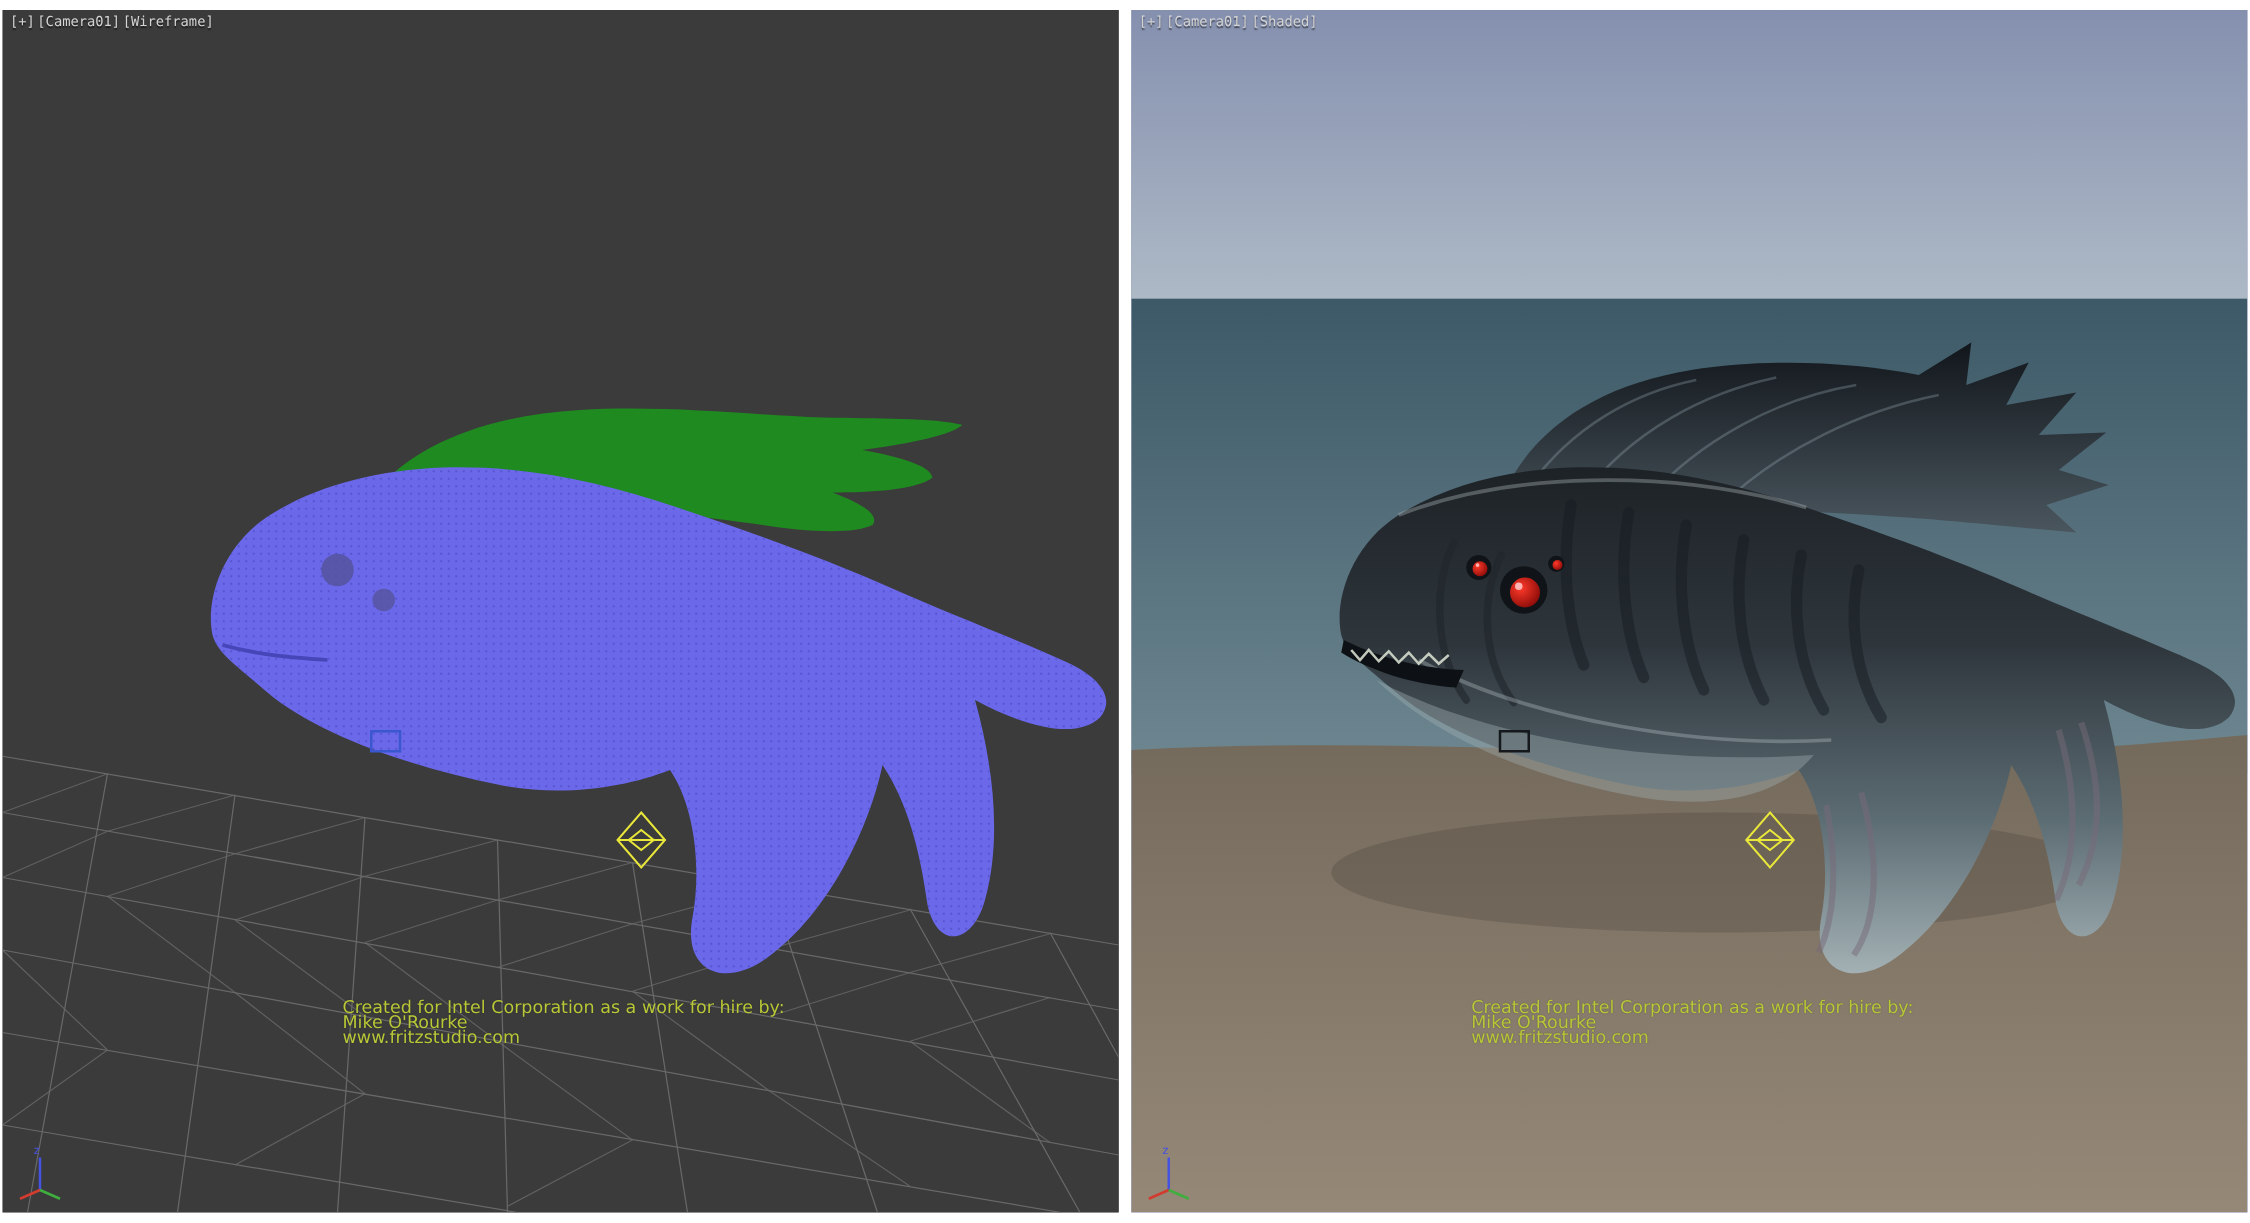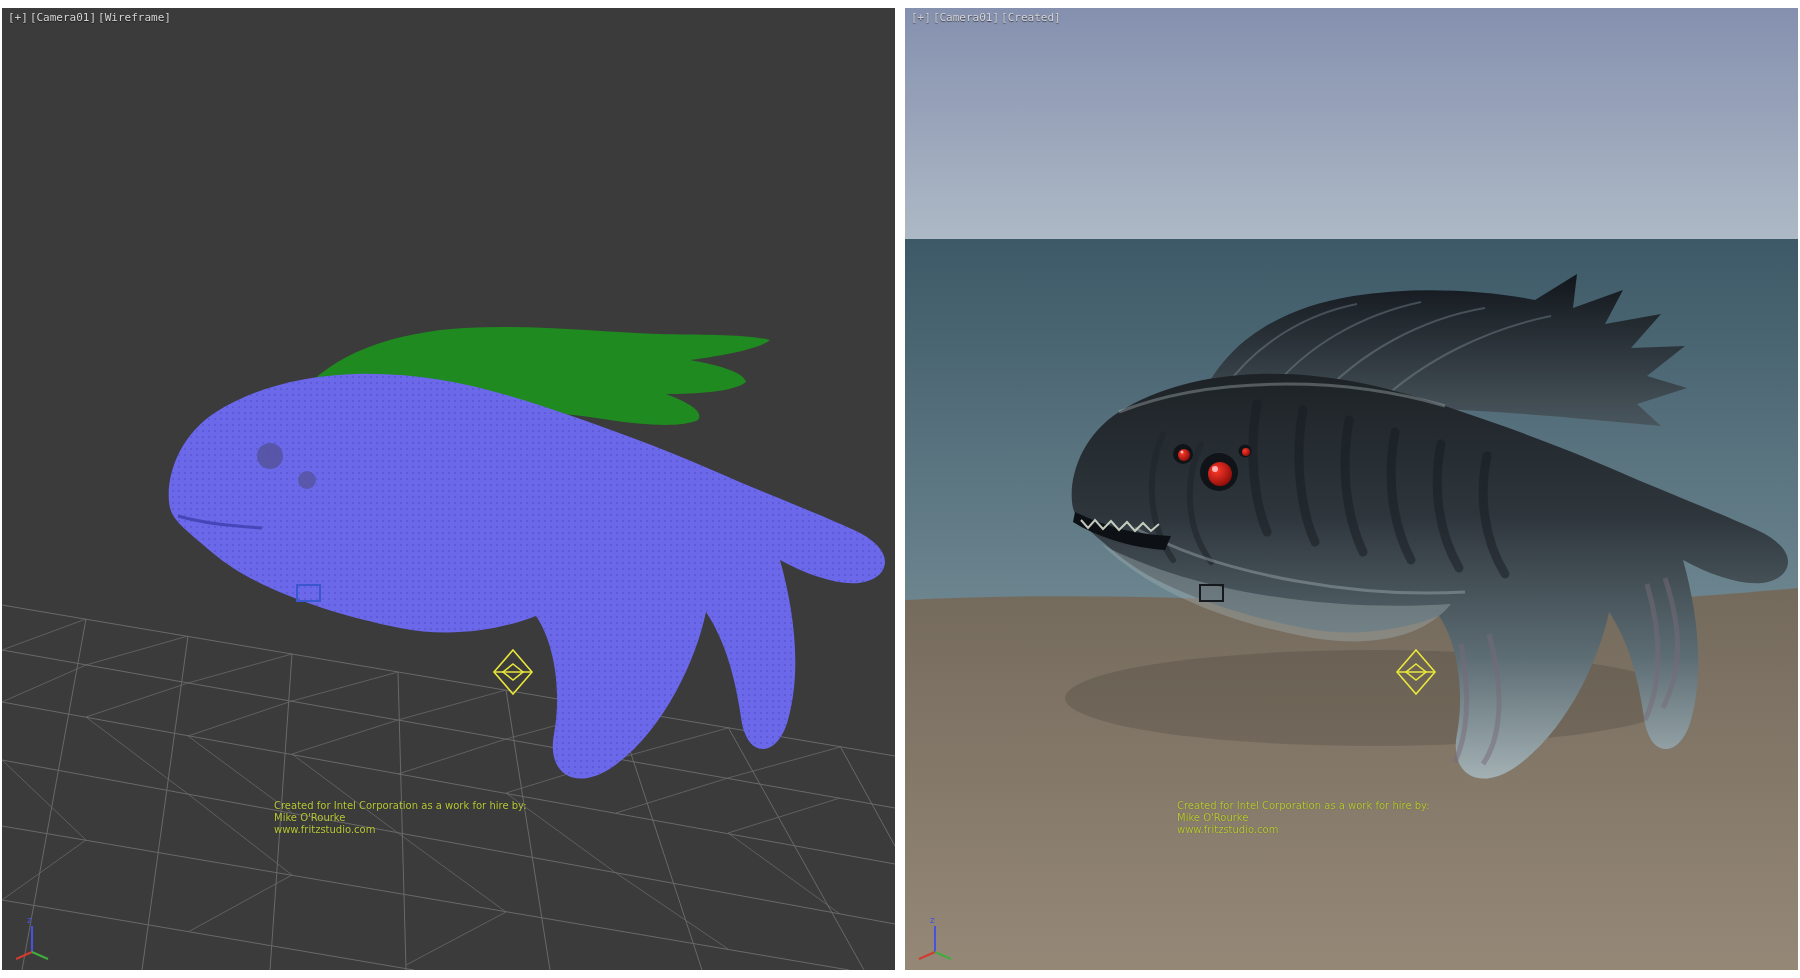--- a/index.html
+++ b/index.html
@@ -12,21 +12,21 @@
   #vp-right{left:905px;background:#8792b1;}
   svg.scene{position:absolute;left:0;top:0;width:100%;height:100%;display:block;}
   .vp-label{
     position:absolute;top:3px;left:6px;z-index:5;
     font-family:"DejaVu Sans Mono", monospace;font-size:11px;color:#d4d4d4;
     display:flex;gap:2px;cursor:default;text-shadow:0 1px 1px rgba(0,0,0,.55);
     user-select:none;
   }
   .watermark{
     position:absolute;left:272px;top:792px;z-index:4;
-    font-size:10px;line-height:12px;color:#b9c838;white-space:nowrap;
+    font-size:14px;line-height:12px;color:#b9c838;white-space:nowrap;
     text-shadow:0 0 1px rgba(0,0,0,.4);
   }
 </style>
 </head>
 <body>
 
 <div class="viewport" id="vp-left">
   <svg class="scene" viewBox="0 0 893 962" preserveAspectRatio="none">
     <defs>
       <pattern id="wirespeck" width="6" height="6" patternUnits="userSpaceOnUse">
@@ -211,21 +211,21 @@
       <line x1="30" y1="944" x2="30" y2="918" stroke="#4553e0"></line>
       <line x1="30" y1="944" x2="14" y2="951" stroke="#d23b2f"></line>
       <line x1="30" y1="944" x2="46" y2="951" stroke="#3fae3f"></line>
       <text x="25" y="915" font-size="9" fill="#4553e0">z</text>
     </g>
   </svg>
 
   <div class="vp-label">
     <span class="vpseg">[+]</span>
     <span class="vpseg">[Camera01]</span>
-    <span class="vpseg">[Created]</span>
+    <span class="vpseg">[Shaded]</span>
   </div>
 
   <div class="watermark">
     <div>Created for Intel Corporation as a work for hire by:</div>
     <div>Mike O'Rourke</div>
     <div>www.fritzstudio.com</div>
   </div>
 </div>
 
 </body></html>

